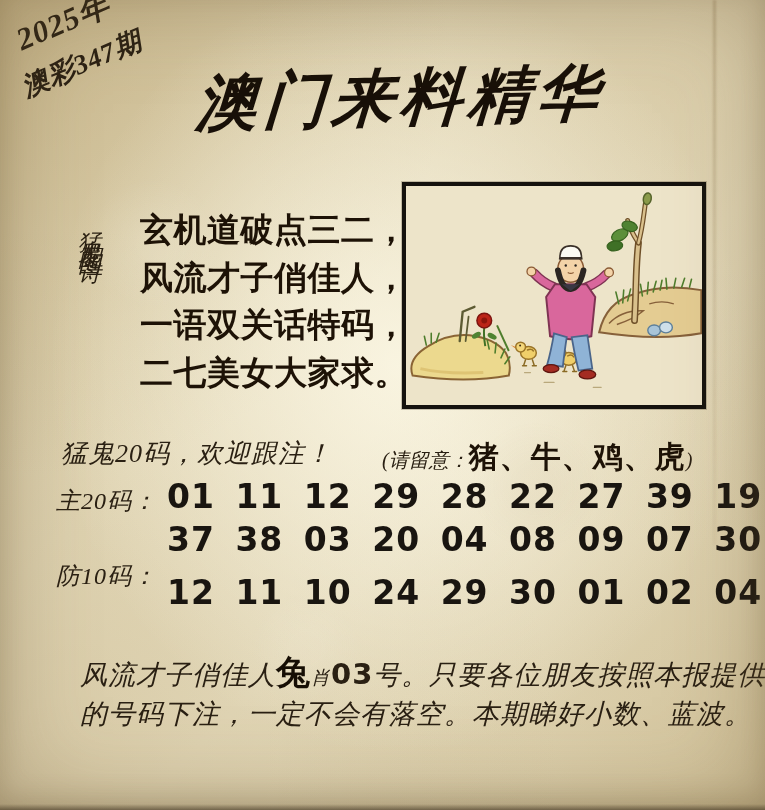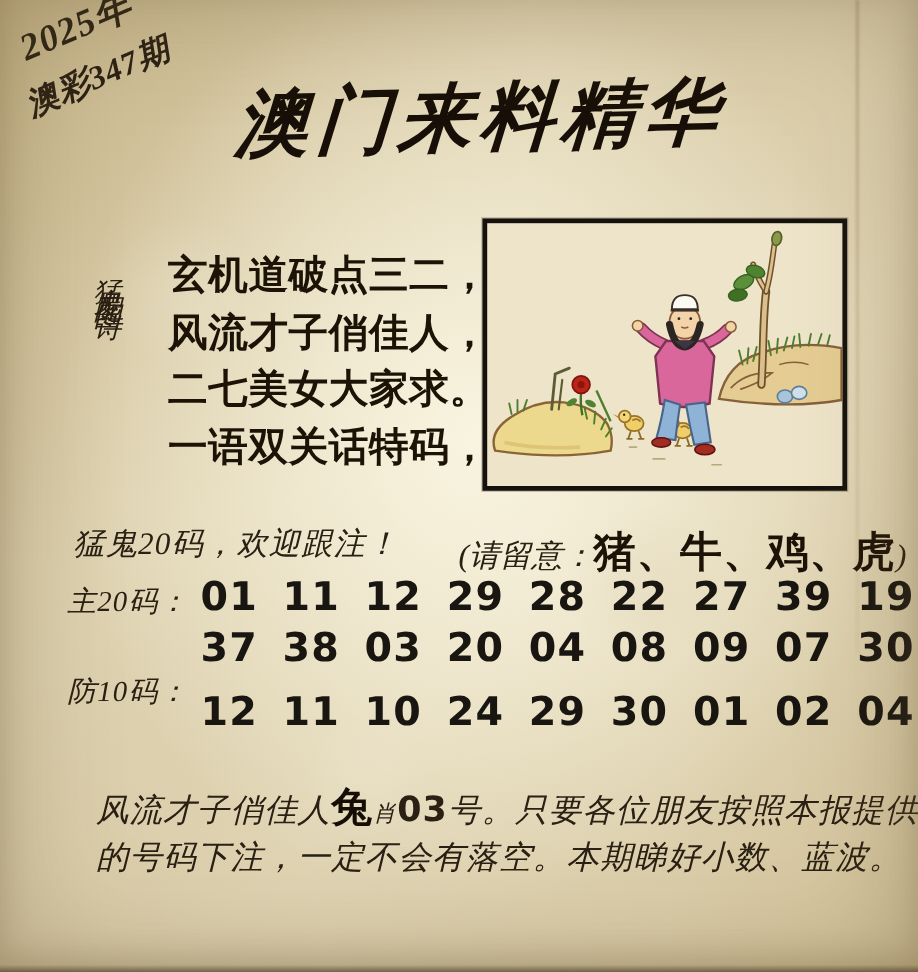--- a/index.html
+++ b/index.html
@@ -59,22 +59,22 @@
     font-size:33px;line-height:47.5px;font-weight:600;color:#1d1206;
     letter-spacing:.5px;white-space:nowrap;
   }
   .frame{
     position:absolute;left:402px;top:182px;width:296px;height:219px;
     border:4px solid #15120e;background:#ede4c9;box-shadow:0 0 0 1px rgba(60,48,30,.25);
   }
   .frame svg{display:block;}
   .follow-intro{position:absolute;left:61px;top:436px;font-size:26px;white-space:nowrap;}
   .follow-note{position:absolute;left:382px;top:437px;white-space:nowrap;}
-  .note-paren{font-size:26px;font-style:italic;color:#2a2013;}
-  .note-animals{font-size:35px;font-weight:800;color:#1d1206;letter-spacing:1px;}
+  .note-paren{font-size:20px;font-style:italic;color:#2a2013;}
+  .note-animals{font-size:30px;font-weight:800;color:#1d1206;letter-spacing:1px;}
   .code-label{position:absolute;font-size:24px;white-space:nowrap;}
   .main-label{left:56px;top:485px;}
   .guard-label{left:56px;top:560px;}
   .nums{
     position:absolute;font-family:"DejaVu Sans", sans-serif;font-weight:700;
     font-size:33px;color:#191510;letter-spacing:1px;word-spacing:8px;white-space:nowrap;
   }
   .main-row1{left:167px;top:477px;}
   .main-row2{left:167px;top:520px;}
   .guard-row{left:167px;top:573px;}
@@ -94,22 +94,22 @@
   <div class="edition-year hand">2025年</div>
   <div class="edition-issue hand">澳彩347期</div>
 
   <h1 class="title">澳门来料精华</h1>
 
   <div class="poem-side-label">猛鬼配图诗</div>
 
   <div class="poem">
     <div class="poem-line">玄机道破点三二，</div>
     <div class="poem-line">风流才子俏佳人，</div>
+    <div class="poem-line">一语双关话特码，</div>
     <div class="poem-line">二七美女大家求。</div>
-    <div class="poem-line">一语双关话特码，</div>
   </div>
 
   <div class="frame">
     <svg width="296" height="219" viewBox="0 0 300 223">
 
       <path d="M196,149 Q203,118 232,110 Q262,99 300,106 L300,150 Q255,158 196,149 Z" fill="#e4cc92" stroke="#86603a" stroke-width="2"></path>
       <path d="M206,140 Q219,126 241,127 Q232,135 214,141" fill="none" stroke="#86603a" stroke-width="1.5"></path>
       <path d="M247,120 Q260,116 272,120" fill="none" stroke="#86603a" stroke-width="1.3"></path>
 
       <g stroke="#4e7d2c" stroke-width="1.6" stroke-linecap="round" fill="none">

